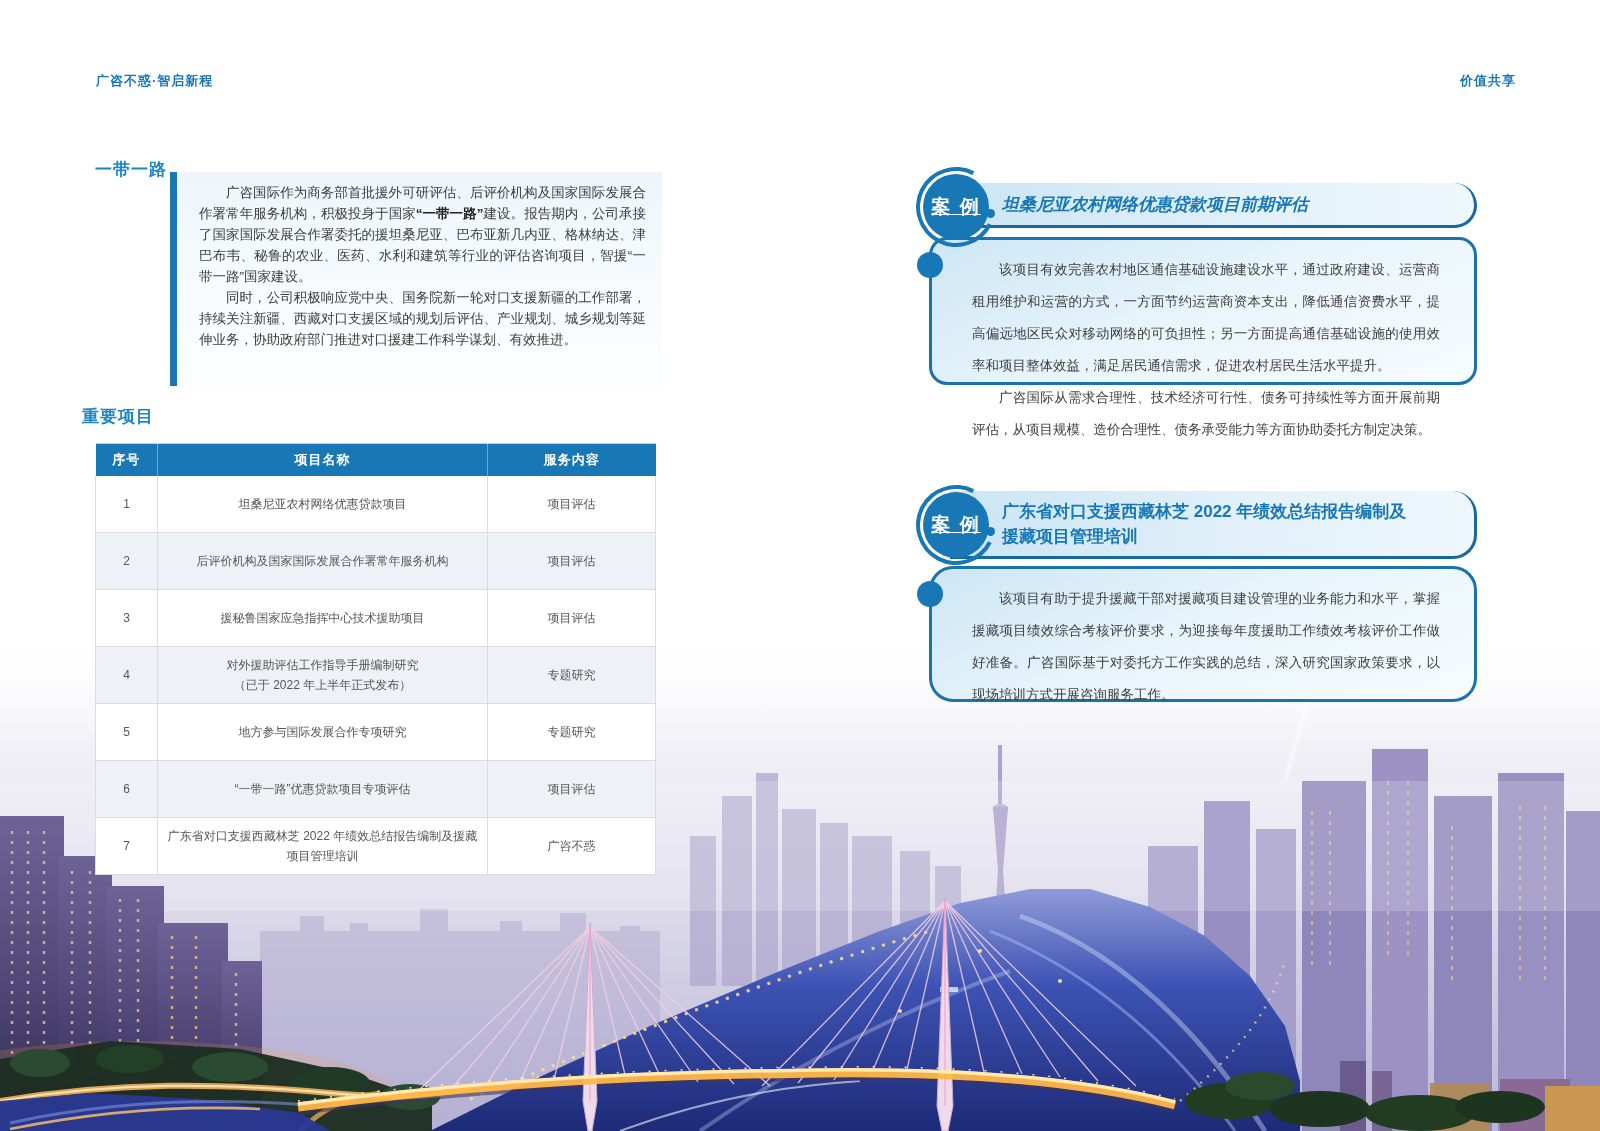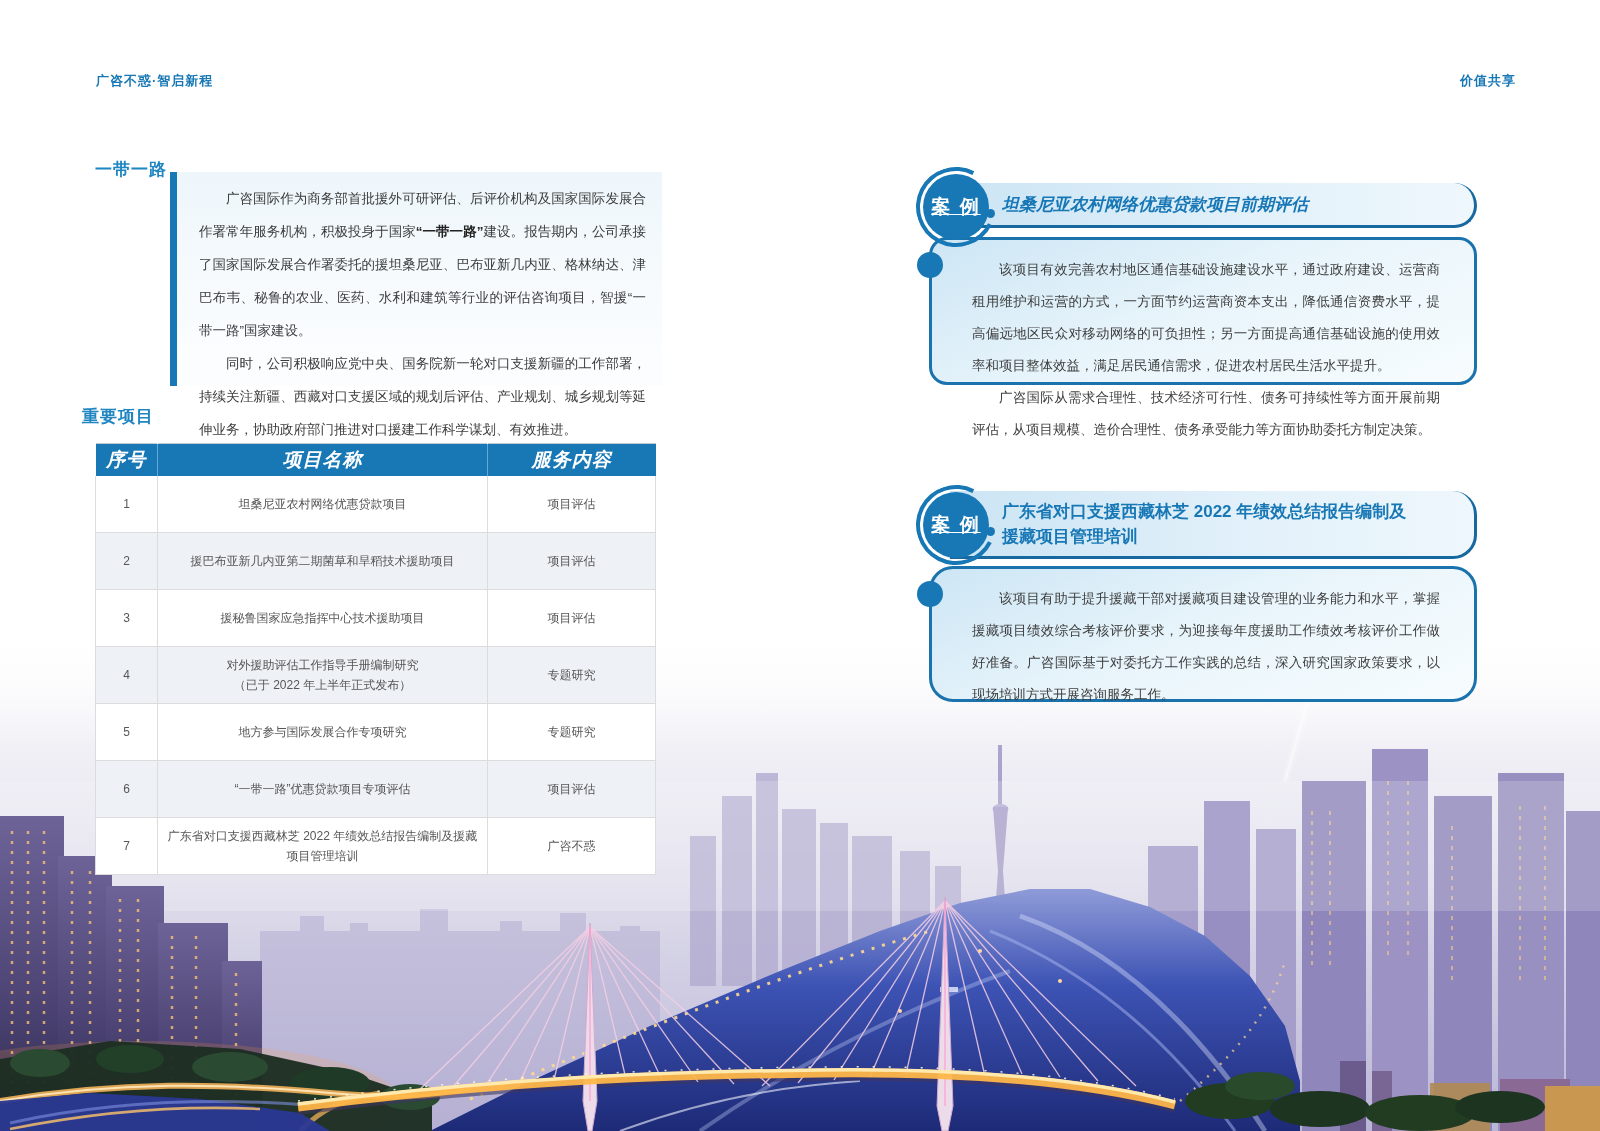--- a/index.html
+++ b/index.html
@@ -14,28 +14,28 @@
   .hdr-right{right:112px;}
   
   .sec-title{position:absolute;font-size:17px;font-weight:bold;color:#1f86c2;letter-spacing:1px;z-index:5;}
   .t-belt{left:95px;top:158px;}
   .t-proj{left:82px;top:405px;}
   .intro{
     position:absolute;left:170px;top:172px;width:492px;height:214px;box-sizing:border-box;
     border-left:7px solid #1878b6;background:linear-gradient(180deg,#eef6fb 0%,#fbfdff 85%);
     padding:10px 16px 10px 22px;z-index:5;
   }
-  .intro p{margin:0;font-size:13.5px;line-height:33px;color:#3c3c3c;text-align:justify;text-indent:2em;}
+  .intro p{margin:0;font-size:13.5px;line-height:21px;color:#3c3c3c;text-align:justify;text-indent:2em;}
   .intro b{font-weight:bold;color:#222;}
   
   .tbl-wrap{position:absolute;left:95px;top:443px;z-index:5;}
   table{border-collapse:collapse;table-layout:fixed;width:560px;border-top:1px solid #c2ccd4;background:#fff;}
   thead th{
-    background:#1878b6;color:#fff;font-size:19px;font-weight:bold;height:30px;
-    border-left:1px solid rgba(255,255,255,.35);letter-spacing:1px;font-style:italic;
+    background:#1878b6;color:#fff;font-size:13px;font-weight:bold;height:30px;
+    border-left:1px solid rgba(255,255,255,.35);letter-spacing:1px;
   }
   thead th:first-child{border-left:none;}
   tbody td{
     height:52px;font-size:12px;color:#565656;text-align:center;vertical-align:middle;
     border:1px solid #dcdcdc;border-top:none;background:#ffffff;padding:2px 8px;line-height:1.7;
     white-space:pre-line;
   }
   tr.alt td{background:#eef1f6;}
   
   .case-badge{position:absolute;width:80px;height:80px;z-index:8;}
@@ -94,21 +94,21 @@
         </tr>
       </thead>
       <tbody>
         <tr>
           <td>1</td>
           <td>坦桑尼亚农村网络优惠贷款项目</td>
           <td>项目评估</td>
         </tr>
         <tr class="alt">
           <td>2</td>
-          <td>援巴布亚新几内亚第二期菌草和旱稻技术援助项目</td>
+          <td>后评价机构及国家国际发展合作署常年服务机构</td>
           <td>项目评估</td>
         </tr>
         <tr>
           <td>3</td>
           <td>援秘鲁国家应急指挥中心技术援助项目</td>
           <td>项目评估</td>
         </tr>
         <tr class="alt">
           <td>4</td>
           <td>对外援助评估工作指导手册编制研究

